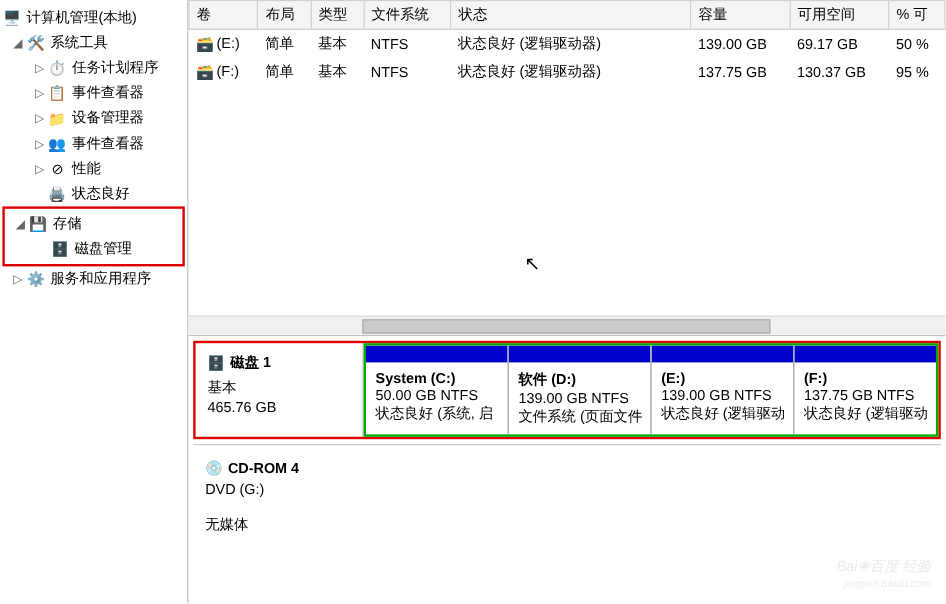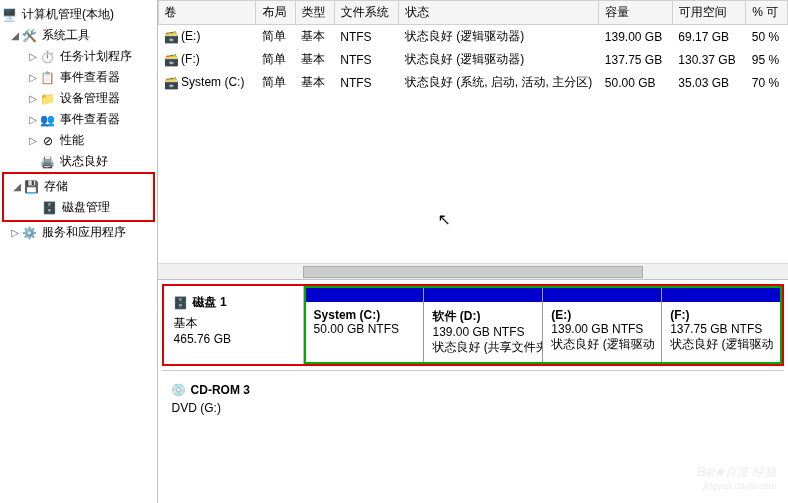--- a/index.html
+++ b/index.html
@@ -125,30 +125,20 @@
           <tr>
             <td><span class="vol-icon">🗃️</span>(F:)</td>
             <td>简单</td>
             <td>基本</td>
             <td>NTFS</td>
             <td>状态良好 (逻辑驱动器)</td>
             <td>137.75 GB</td>
             <td>130.37 GB</td>
             <td>95 %</td>
           </tr>
-          <tr>
-            <td><span class="vol-icon">🗃️</span>System (C:)</td>
-            <td>简单</td>
-            <td>基本</td>
-            <td>NTFS</td>
-            <td>状态良好 (系统, 启动, 活动, 主分区)</td>
-            <td>50.00 GB</td>
-            <td>35.03 GB</td>
-            <td>70 %</td>
-          </tr>
         </tbody>
     </table>
     <span class="cursor">↖</span>
     <div class="scrollbar-h">
       <div class="scrollbar-thumb"></div>
     </div>
   </div>
 
   <div class="disk-area">
     <div class="disk-row">
@@ -159,28 +149,29 @@
           </div>
         <div>基本</div>
         <div>465.76 GB</div>
       </div>
       <div class="partitions" id="parts">
           <div class="partition">
             <div class="part-bar"></div>
             <div class="part-body">
               <div>System  (C:)</div>
               <div>50.00 GB NTFS</div>
+              <div>状态良好 (系统, 启</div>
             </div>
           </div>
           <div class="partition">
             <div class="part-bar"></div>
             <div class="part-body">
               <div>软件  (D:)</div>
               <div>139.00 GB NTFS</div>
-              <div>状态良好 (共享文件夹</div>
+              <div>文件系统 (页面文件</div>
             </div>
           </div>
           <div class="partition">
             <div class="part-bar"></div>
             <div class="part-body">
               <div>(E:)</div>
               <div>139.00 GB NTFS</div>
               <div>状态良好 (逻辑驱动</div>
             </div>
           </div>
@@ -191,24 +182,25 @@
               <div>137.75 GB NTFS</div>
               <div>状态良好 (逻辑驱动</div>
             </div>
           </div>
         </div>
     </div>
     <div class="disk-row norow">
       <div class="disk-header" style="border:none">
         <div class="title">
             <span>💿</span>
-            <span>CD-ROM 3</span>
+            <span>CD-ROM 4</span>
           </div>
         <div>DVD (G:)</div>
         <br>
+        <div>无媒体</div>
       </div>
     </div>
   </div>
 </div>
 
 <div class="watermark">
   <span>Bai❀百度 经验</span>
   <small>jingyan.baidu.com</small>
 </div>
 

